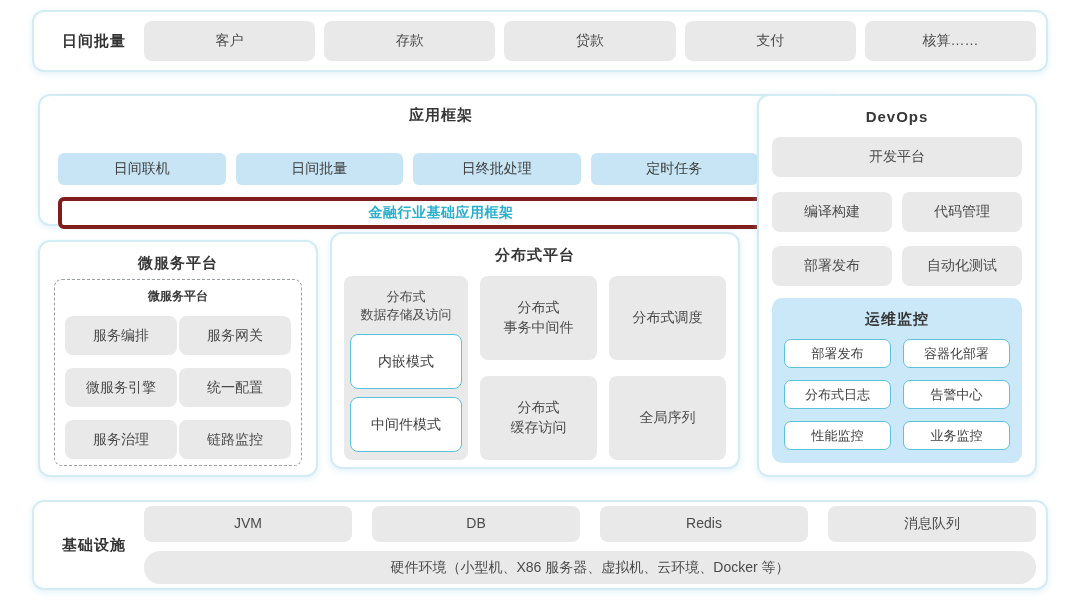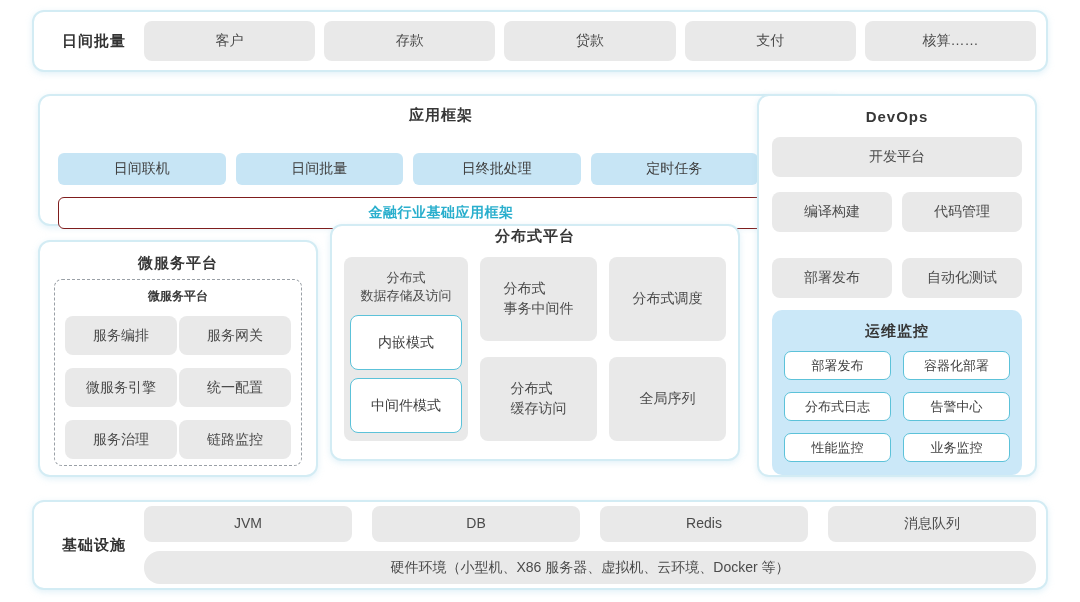--- a/index.html
+++ b/index.html
@@ -25,20 +25,21 @@
     letter-spacing: 1px;
   }
   .gbox {
     background: #e9e9e9;
     border-radius: 8px;
     display: flex;
     align-items: center;
     justify-content: center;
     font-size: 14px;
     color: #4b4b4b;
+    text-align: center;
     white-space: pre-line;
     line-height: 1.4;
   }
   .bbox {
     background: #c7e5f5;
     border-radius: 6px;
     display: flex;
     align-items: center;
     justify-content: center;
     font-size: 14px;
@@ -64,21 +65,21 @@
   #business-band { left: 32px; top: 10px; width: 1016px; height: 62px; }
 
   
   #app-framework { left: 38px; top: 94px; width: 806px; height: 132px; padding-top: 10px; }
   .af-row { display: flex; gap: 10px; margin: 28px 18px 0; }
   .af-row .bbox { flex: 1; height: 32px; }
   .af-row .bbox.dots { flex: none; width: 56px; }
   .base-bar {
     margin: 12px 18px 0;
     height: 32px;
-    border: 1px solid #7f1d1d;
+    border: 4px solid #7f1d1d;
     border-radius: 6px;
     display: flex;
     align-items: center;
     justify-content: center;
     font-size: 14px;
     font-weight: 700;
     color: #2aafcd;
     background: #ffffff;
     letter-spacing: 0.5px;
   }
@@ -88,21 +89,21 @@
   .ms-dashed {
     position: absolute; left: 14px; right: 14px; top: 37px; bottom: 9px;
     border: 1px dashed #9aa0a6; border-radius: 8px;
     padding: 8px 10px 0;
   }
   .ms-inner-title { text-align: center; font-size: 12px; font-weight: 600; color: #373737; }
   .ms-grid { display: grid; grid-template-columns: 1fr 1fr; gap: 13px 2px; margin-top: 11px; }
   .ms-grid .gbox { height: 39px; }
 
   
-  #distributed { left: 330px; top: 224px; width: 410px; height: 237px; padding-top: 1px; }
+  #distributed { left: 330px; top: 232px; width: 410px; height: 237px; padding-top: 12px; }
   .dist-grid {
     display: grid;
     grid-template-columns: 124px 1fr 1fr;
     grid-template-rows: 1fr 1fr;
     gap: 16px 12px;
     margin: 11px 12px 0;
     height: 184px;
   }
   .storage {
     grid-row: 1 / 3;
@@ -115,21 +116,21 @@
   }
   .storage-title {
     text-align: center; font-size: 13px; color: #4b4b4b;
     white-space: pre-line; line-height: 1.4; padding: 6px 0 2px;
   }
   .storage .wbox { flex: 1; border-radius: 8px; font-size: 14px; }
 
   
   #devops { left: 757px; top: 94px; width: 280px; height: 383px; padding-top: 12px; }
   .dv-plat { margin: 12px 13px 0; height: 40px; }
-  .dv-grid { display: grid; grid-template-columns: 1fr 1fr; gap: 26px 10px; margin: 15px 13px 0; }
+  .dv-grid { display: grid; grid-template-columns: 1fr 1fr; gap: 14px 10px; margin: 15px 13px 0; }
   .dv-grid .gbox { height: 40px; }
   .monitor {
     margin: 12px 13px 0;
     background: #cbe8f8;
     border-radius: 10px;
     padding: 10px 12px 13px;
   }
   .monitor-title { text-align: center; font-size: 15px; font-weight: 700; color: #373737; margin: 2px 0 10px; letter-spacing: 1px; }
   .mon-grid { display: grid; grid-template-columns: 1fr 1fr; gap: 12px 12px; }
   .mon-grid .wbox { height: 29px; }

